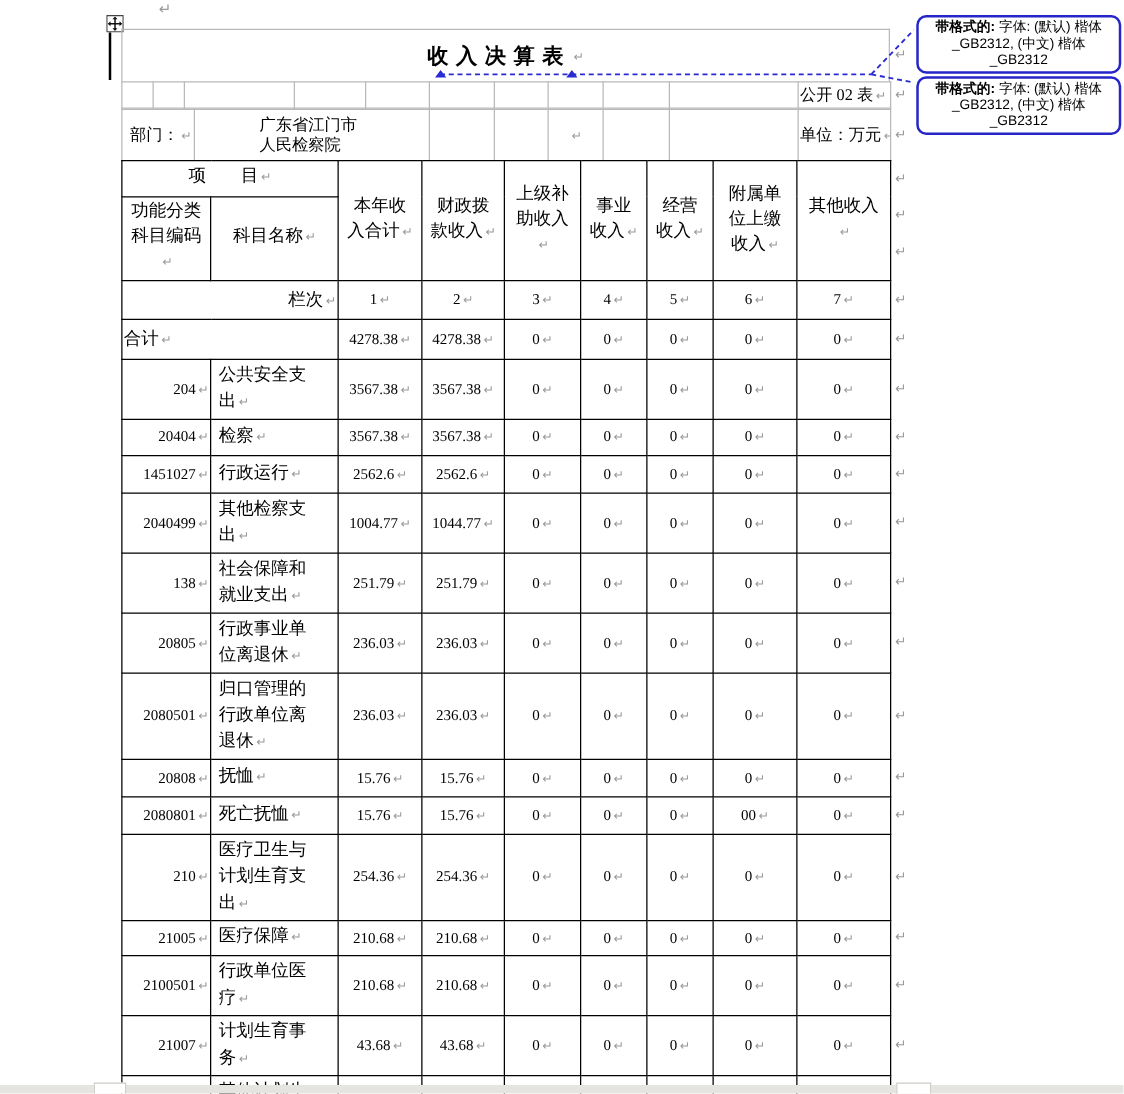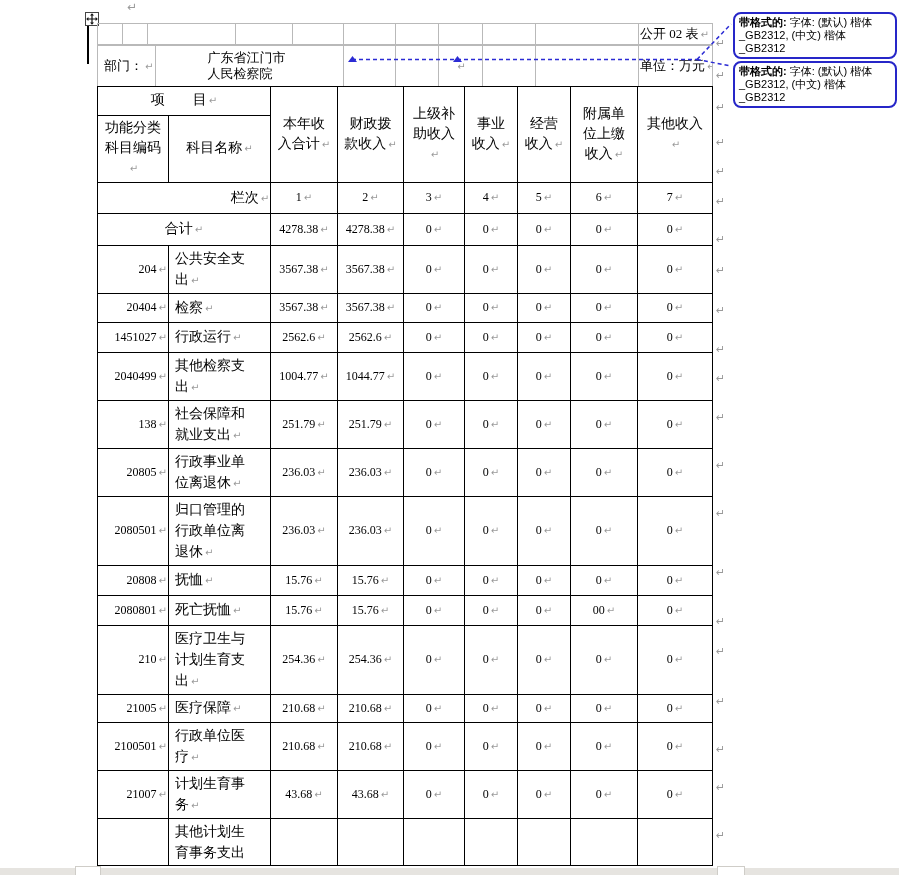--- a/index.html
+++ b/index.html
@@ -25,35 +25,35 @@
 
   table.main{border-collapse:collapse;table-layout:fixed;width:615px;}
   table.main td,table.main th{border:1px solid #000;vertical-align:middle;
        box-sizing:border-box;overflow:hidden;word-break:break-all;font-weight:normal;}
   table.main th{font-size:14px;line-height:20px;padding:0 6px;text-align:center;}
   th.codehdr{padding:0 9px;line-height:21px;}
   th.c9{padding:0 12px;}
   td.code{text-align:right;padding-left:5px;font-size:12px;}
   td.name{text-align:left;padding:2px 14px 2px 6px;font-size:14px;line-height:21px;}
   td.val{text-align:center;font-size:12px;}
-  td.total{text-align:center;font-size:14px;}
+  td.total{font-size:14px;}
   td.lanci{text-align:right;font-size:14px;}
 
   
   .cm::after{content:"↵";color:#9a9a9a;font-size:10px;margin-left:2px;
              font-family:"DejaVu Sans",sans-serif;}
   .pm{position:absolute;left:716px;color:#9a9a9a;font-size:11px;
       font-family:"DejaVu Sans",sans-serif;}
   .pilcrow-top{position:absolute;left:127px;top:0px;color:#9a9a9a;font-size:12px;
       font-family:"DejaVu Sans",sans-serif;}
 
   
   .comment{position:absolute;left:733px;width:152px;background:#fff;
            border:2px solid #2626c8;border-radius:8px;padding:2px 4px;
-           font-size:11px;line-height:13px;font-family:"Liberation Sans",sans-serif;}
+           font-size:11px;line-height:13px;font-family:"Liberation Sans",sans-serif;text-align:center;}
   .cprefix{font-weight:bold;}
 
   
   .handle{position:absolute;left:85px;top:12px;width:14px;height:14px;}
   .cursorline{position:absolute;left:87px;top:26px;width:2px;height:38px;background:#000;}
 
   
   .hscroll{position:absolute;left:0;top:868px;width:899px;height:7px;background:#e6e4e0;}
   .hscroll .notch{position:absolute;top:-2px;height:9px;background:#fff;border:1px solid #cfcdc8;}
   .svg-overlay{position:absolute;left:0;top:0;pointer-events:none;}
@@ -67,20 +67,24 @@
     <svg width="14" height="14" viewBox="0 0 14 14">
       <rect x="0.5" y="0.5" width="13" height="13" fill="#ffffff" stroke="#444444"></rect>
       <path fill="#111111" d="M7 1.2 L5 3.4 L6.4 3.4 L6.4 6.4 L3.4 6.4 L3.4 5 L1.2 7 L3.4 9 L3.4 7.6 L6.4 7.6 L6.4 10.6 L5 10.6 L7 12.8 L9 10.6 L7.6 10.6 L7.6 7.6 L10.6 7.6 L10.6 9 L12.8 7 L10.6 5 L10.6 6.4 L7.6 6.4 L7.6 3.4 L9 3.4 Z"></path>
     </svg>
   </div>
   <span class="pilcrow-top">↵</span>
   <div class="cursorline"></div>
 
   <div class="doc">
 
+    <div class="titlerow markrow">
+      <span class="title-text">收入决算表</span>
+        <span class="cm"></span>
+    </div>
 
     <table class="meta rowA">
       <colgroup>
           <col style="width:25px">
           <col style="width:25px">
           <col style="width:88px">
           <col style="width:57px">
           <col style="width:51px">
           <col style="width:52px">
           <col style="width:43px">

